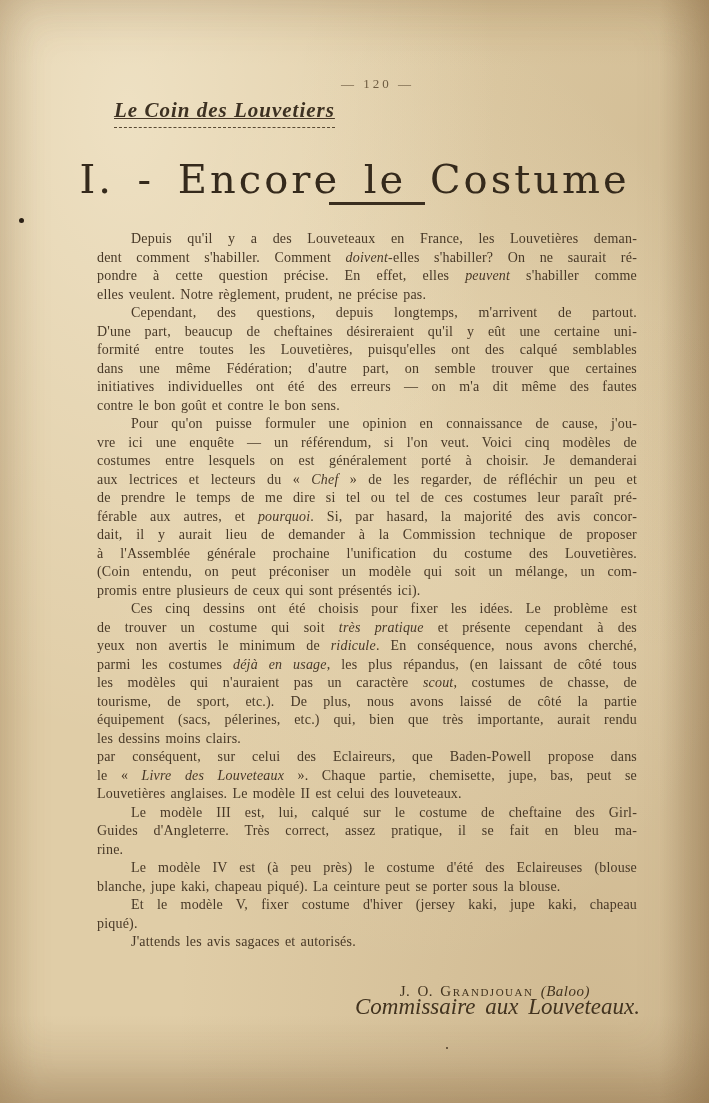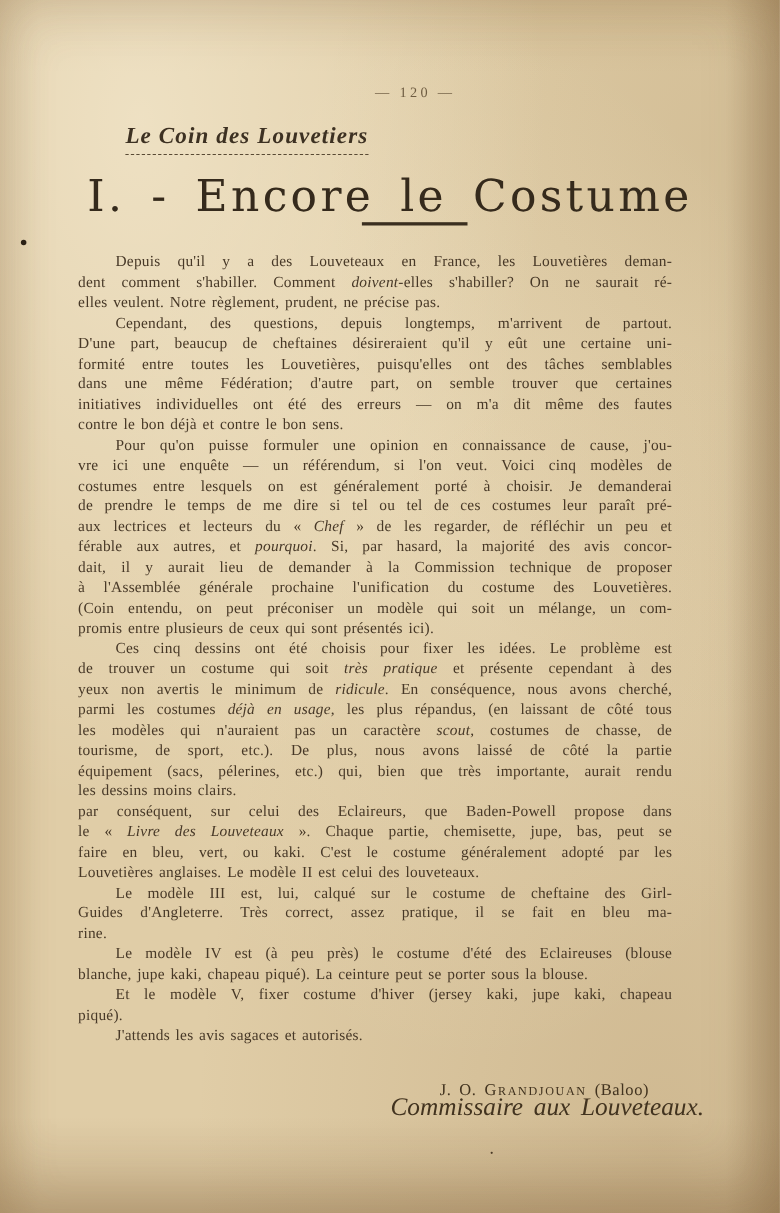--- a/index.html
+++ b/index.html
@@ -23,24 +23,25 @@
 
   .page-number {
     position:absolute; top:76px; left:0; right:0;
     text-align:center;
     transform:translateX(23px);
     font-size:13px; letter-spacing:3px;
     color:#6d5b41;
   }
 
   .section-title-wrap {
-    position:absolute; top:111px; left:114px;
+    position:absolute; top:98px; left:114px;
     display:inline-block;
     padding-bottom:4px;
     border-bottom:1.5px dashed #594a34;
+    text-decoration:underline;
   }
   .section-title {
     font-family:"Liberation Serif", serif;
     font-style:italic; font-weight:bold;
     font-size:21px; letter-spacing:1px;
     color:#3d3122;
   }
 
   .article-title {
     position:absolute; top:156px; left:0; right:0; margin:0;
@@ -50,21 +51,21 @@
     font-size:40px; letter-spacing:3px; word-spacing:8px;
     color:#352a1c;
   }
   .title-underline {
     position:absolute; top:202px; left:329px;
     width:96px; height:3px;
     background:#3a2e1f;
   }
 
   .body-text {
-    position:absolute; top:230px; left:71px;
+    position:absolute; top:230px; left:97px;
     width:540px;
     font-size:14px;
     letter-spacing:0.2px;
     word-spacing:1.5px;
   }
   .para { margin:0; }
   .line {
     height:18.5px; line-height:18.5px;
     overflow:hidden;
     text-align:justify;
@@ -72,21 +73,21 @@
   }
   .line.last { text-align-last:left; }
   .line.first { text-indent:34px; }
 
   .sig-line1 {
     position:absolute; top:983px; right:119px;
     font-size:15px; letter-spacing:0.5px; word-spacing:3px;
     color:#42331f;
   }
   .sig-line1 .smallcaps { font-variant:small-caps; letter-spacing:1.5px;text-align:right; }
-  .sig-line1 .italic { }
+  .sig-line1 .italic { font-style:italic; }
   .sig-line2 {
     position:absolute; top:994px; right:69px;
     font-style:italic;
     font-size:23px; word-spacing:4px;
     color:#42331f;
   }
 
   .ink-spot {
     position:absolute; top:218px; left:19px;
     width:5px; height:5px; border-radius:50%;
@@ -109,56 +110,56 @@
     <span class="section-title">Le Coin des Louvetiers</span>
   </div>
 
   <h1 class="article-title">I. - Encore le Costume</h1>
   <div class="title-underline"></div>
 
   <div class="body-text">
       <div class="para">
         <div class="line first">Depuis qu'il y a des Louveteaux en France, les Louvetières deman-</div>
         <div class="line">dent comment s'habiller. Comment <i>doivent</i>-elles s'habiller? On ne saurait ré-</div>
+        <div class="line">pondre à cette question précise. En effet, elles <i>peuvent</i> s'habiller comme</div>
         <div class="line last">elles veulent. Notre règlement, prudent, ne précise pas.</div>
       </div>
       <div class="para">
         <div class="line first">Cependant, des questions, depuis longtemps, m'arrivent de partout.</div>
         <div class="line">D'une part, beaucup de cheftaines désireraient qu'il y eût une certaine uni-</div>
-        <div class="line">formité entre toutes les Louvetières, puisqu'elles ont des tâches semblables</div>
+        <div class="line">formité entre toutes les Louvetières, puisqu'elles ont des calqué semblables</div>
         <div class="line">dans une même Fédération; d'autre part, on semble trouver que certaines</div>
         <div class="line">initiatives individuelles ont été des erreurs — on m'a dit même des fautes</div>
-        <div class="line last">contre le bon déjà et contre le bon sens.</div>
+        <div class="line last">contre le bon goût et contre le bon sens.</div>
       </div>
       <div class="para">
         <div class="line first">Pour qu'on puisse formuler une opinion en connaissance de cause, j'ou-</div>
         <div class="line">vre ici une enquête — un référendum, si l'on veut. Voici cinq modèles de</div>
         <div class="line">costumes entre lesquels on est généralement porté à choisir. Je demanderai</div>
+        <div class="line">aux lectrices et lecteurs du « <i>Chef</i> » de les regarder, de réfléchir un peu et</div>
         <div class="line">de prendre le temps de me dire si tel ou tel de ces costumes leur paraît pré-</div>
-        <div class="line">aux lectrices et lecteurs du « <i>Chef</i> » de les regarder, de réfléchir un peu et</div>
         <div class="line">férable aux autres, et <i>pourquoi</i>. Si, par hasard, la majorité des avis concor-</div>
         <div class="line">dait, il y aurait lieu de demander à la Commission technique de proposer</div>
         <div class="line">à l'Assemblée générale prochaine l'unification du costume des Louvetières.</div>
         <div class="line">(Coin entendu, on peut préconiser un modèle qui soit un mélange, un com-</div>
         <div class="line last">promis entre plusieurs de ceux qui sont présentés ici).</div>
       </div>
       <div class="para">
         <div class="line first">Ces cinq dessins ont été choisis pour fixer les idées. Le problème est</div>
         <div class="line">de trouver un costume qui soit <i>très pratique</i> et présente cependant à des</div>
         <div class="line">yeux non avertis le minimum de <i>ridicule</i>. En conséquence, nous avons cherché,</div>
         <div class="line">parmi les costumes <i>déjà en usage</i>, les plus répandus, (en laissant de côté tous</div>
         <div class="line">les modèles qui n'auraient pas un caractère <i>scout</i>, costumes de chasse, de</div>
         <div class="line">tourisme, de sport, etc.). De plus, nous avons laissé de côté la partie</div>
         <div class="line">équipement (sacs, pélerines, etc.) qui, bien que très importante, aurait rendu</div>
         <div class="line last">les dessins moins clairs.</div>
       </div>
       <div class="para">
         <div class="line">par conséquent, sur celui des Eclaireurs, que Baden-Powell propose dans</div>
         <div class="line">le « <i>Livre des Louveteaux</i> ». Chaque partie, chemisette, jupe, bas, peut se</div>
-        <div class="line">faire en bleu, vert, ou kaki. C'est le costume généralement adopté par les</div>
         <div class="line last">Louvetières anglaises. Le modèle II est celui des louveteaux.</div>
       </div>
       <div class="para">
         <div class="line first">Le modèle III est, lui, calqué sur le costume de cheftaine des Girl-</div>
         <div class="line">Guides d'Angleterre. Très correct, assez pratique, il se fait en bleu ma-</div>
         <div class="line last">rine.</div>
       </div>
       <div class="para">
         <div class="line first">Le modèle IV est (à peu près) le costume d'été des Eclaireuses (blouse</div>
         <div class="line last">blanche, jupe kaki, chapeau piqué). La ceinture peut se porter sous la blouse.</div>

